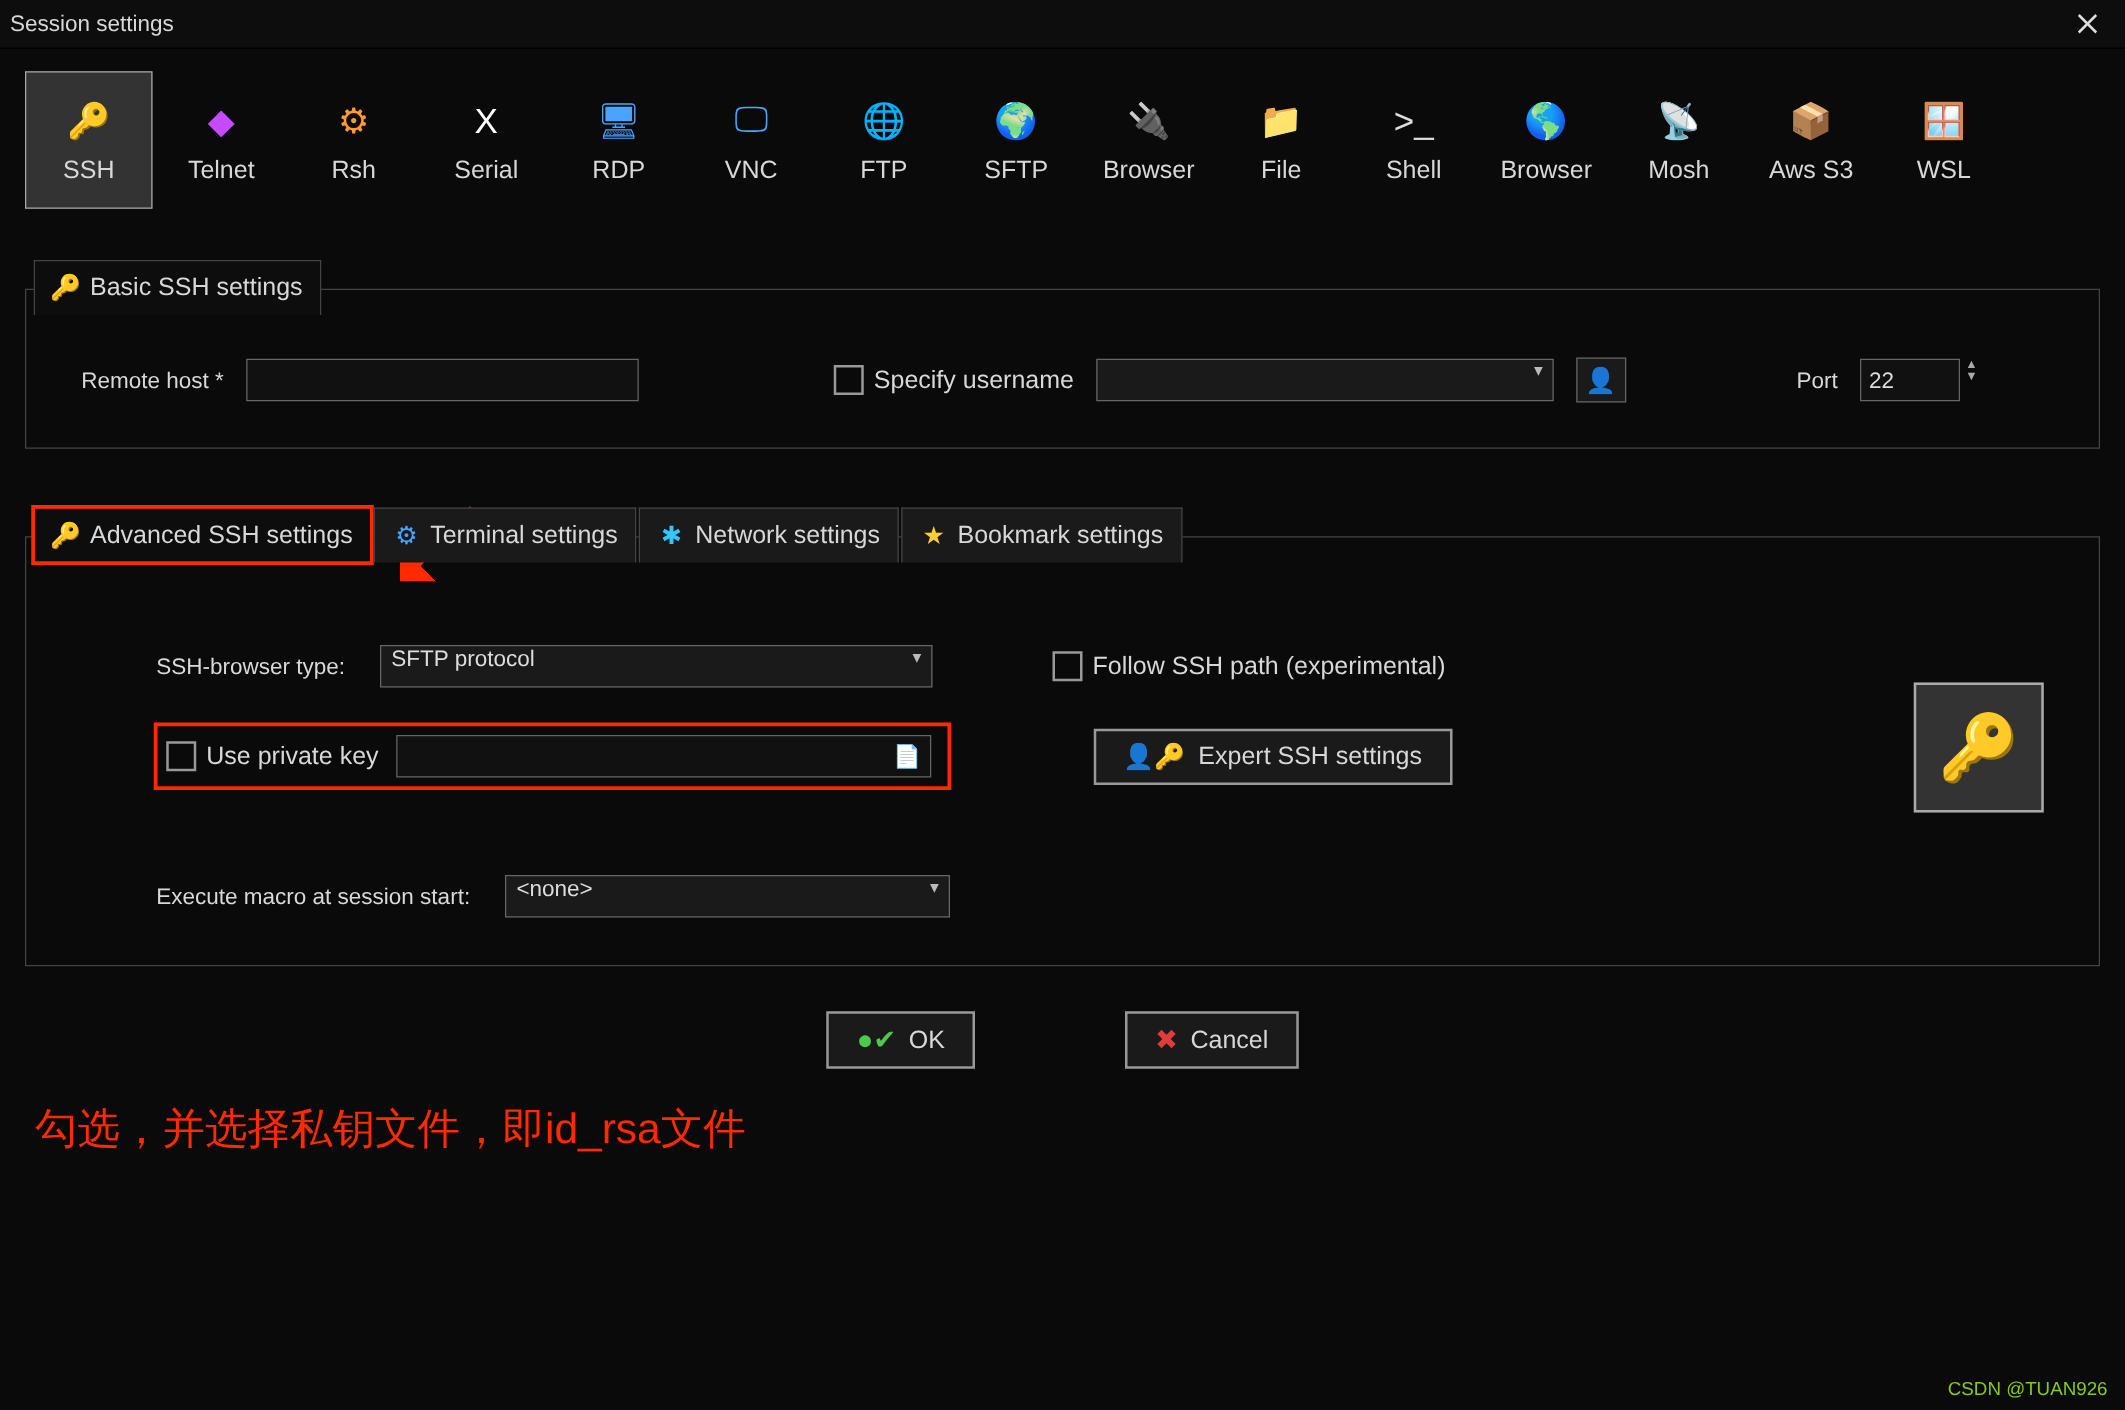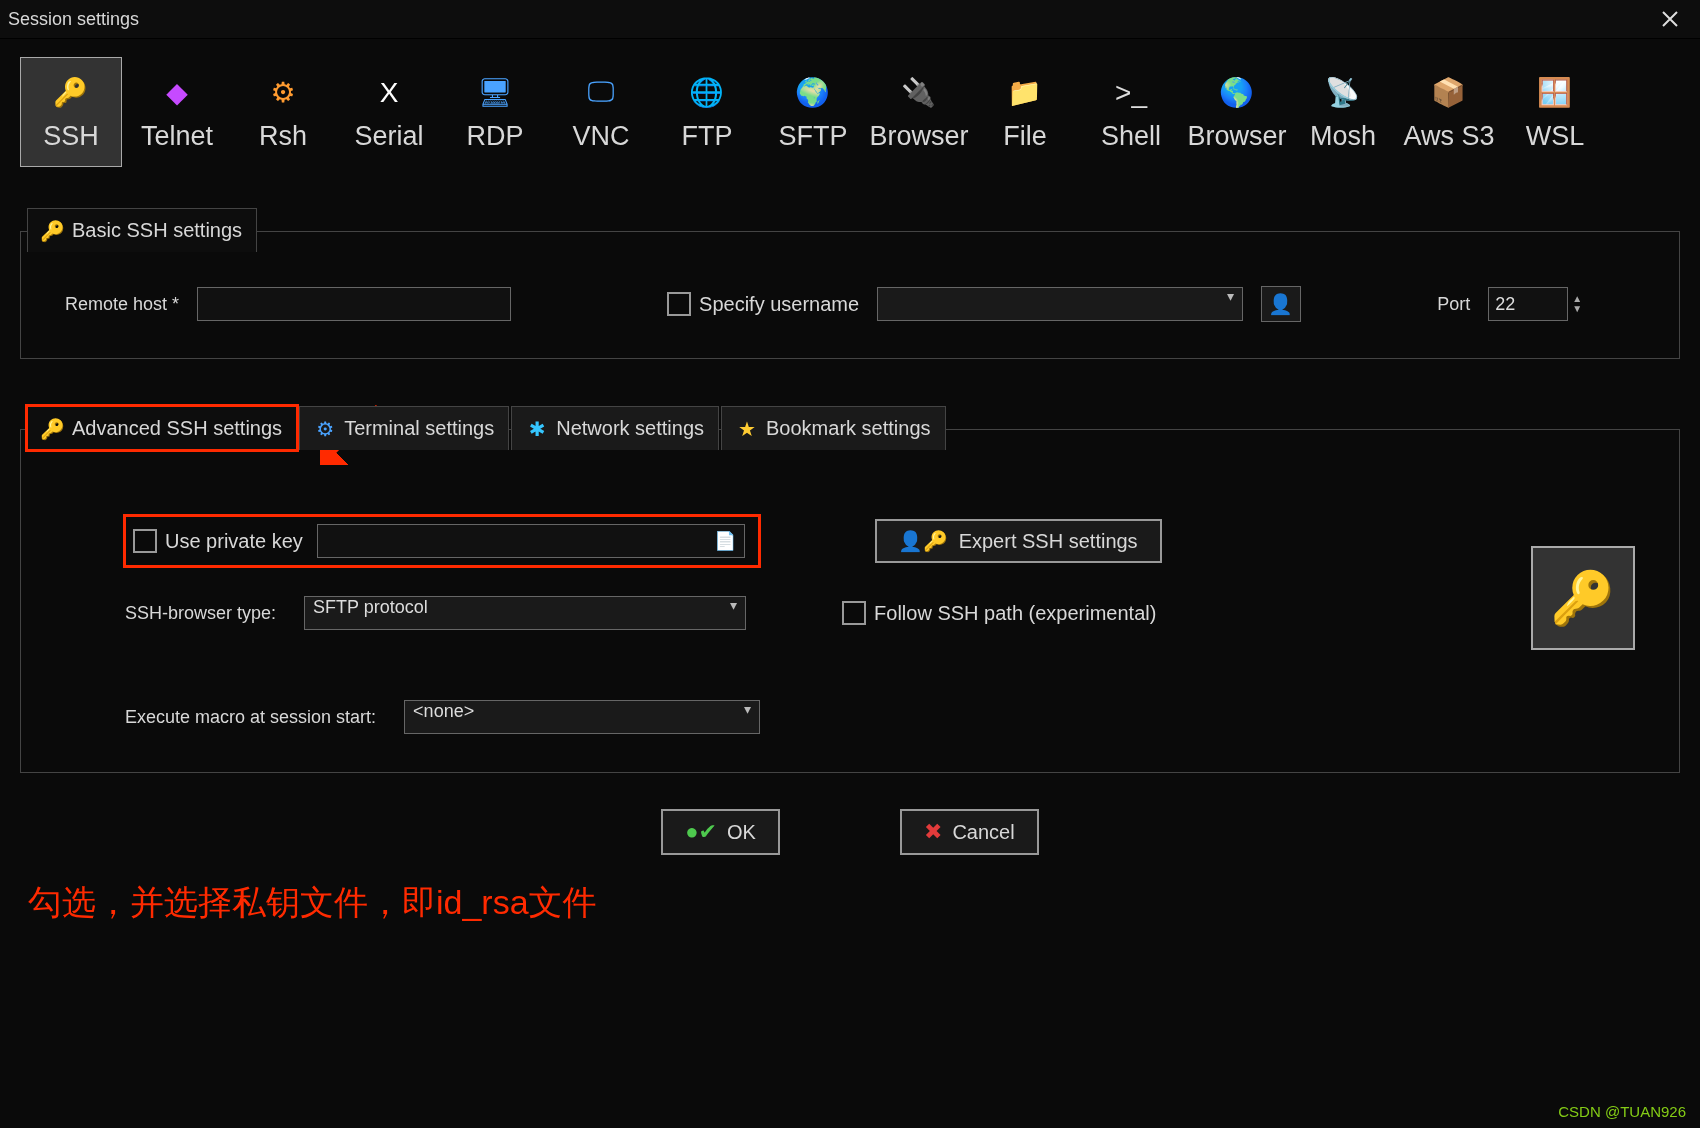--- a/index.html
+++ b/index.html
@@ -3,35 +3,35 @@
 <meta charset="utf-8">
 <style>
 body{margin:0;background:#0a0a0a;font-family:"Segoe UI",Arial,sans-serif;font-size:18px;color:#d8d8d8;user-select:none;width:1700px;height:1128px;overflow:hidden;position:relative}
 .titlebar{display:flex;align-items:center;height:38px;padding:0 8px;background:#0d0d0d;border-bottom:1px solid #000}
 .titlebar .close{margin-left:auto;width:44px;height:30px;display:flex;align-items:center;justify-content:center;font-size:22px}
 .content{padding:18px 20px}
 .proto-row{display:flex;gap:4px}
 .proto{width:100px;height:108px;display:flex;flex-direction:column;align-items:center;justify-content:center;gap:8px;border:1px solid transparent}
 .proto.selected{background:#333;border:1px solid #a9a9a9}
 .proto .ic{width:40px;height:40px;display:flex;align-items:center;justify-content:center;font-size:28px}
-.proto .lbl{font-size:27px}
+.proto .lbl{font-size:20px}
 .group{border:1px solid #444;margin-top:40px;position:relative;padding:46px 24px 28px 24px}
 .group .tabset{position:absolute;top:-24px;left:6px;display:flex}
 .tab{display:flex;align-items:center;gap:8px;padding:10px 14px;background:#1a1a1a;border:1px solid #444;border-bottom:none;margin-right:2px;font-size:20px}
 .tab.active{background:#0d0d0d}
 .tab .tic{width:22px;height:22px;display:inline-flex;align-items:center;justify-content:center}
 .basic-row{display:flex;align-items:center;gap:18px;padding:8px 20px}
 .inp{background:#111;border:1px solid #666;height:32px;color:#ddd;padding:0 6px;font-size:18px}
 .sel{background:#1a1a1a;border:1px solid #666;height:32px;color:#ddd;padding:0 26px 0 8px;font-size:18px;position:relative}
 .sel::after{content:"▾";position:absolute;right:8px;color:#bbb;font-size:14px}
 .chk{width:20px;height:20px;border:2px solid #999;display:inline-flex;align-items:center;justify-content:center;color:#4fb3ff;font-size:16px;margin-right:8px;vertical-align:middle}
 .chk.on::after{content:"✔"}
 label{display:inline-flex;align-items:center;font-size:20px}
 .iconbtn{width:38px;height:34px;border:1px solid #666;background:#1a1a1a;display:inline-flex;align-items:center;justify-content:center;font-size:20px}
-.spin{display:flex;align-items:center}
+.spin{display:flex;align-items:flex-start}
 .spin input{width:66px}
 .spin .arrows{display:flex;flex-direction:column;margin-left:4px;color:#aaa;font-size:10px;line-height:10px}
 .adv-body{padding:40px 80px 10px 80px;display:flex;flex-direction:column;gap:30px;position:relative}
 .row{display:flex;align-items:center;gap:28px}
 .btn{display:inline-flex;align-items:center;gap:10px;padding:8px 22px;border:2px solid #999;background:#1a1a1a;font-size:20px}
 .keybox{position:absolute;right:20px;top:70px;width:100px;height:100px;border:2px solid #aaa;background:#333;display:flex;align-items:center;justify-content:center;font-size:52px}
 .dlgbtns{display:flex;justify-content:center;gap:120px;margin-top:36px}
 .note{position:absolute;left:28px;top:880px;color:#ff2a00;font-size:34px;font-family:"Microsoft YaHei",sans-serif}
 .redbox{outline:3px solid #ff2a00;outline-offset:-1px}
 .arrow{position:absolute;left:320px;top:405px;width:60px;height:60px}
@@ -176,47 +176,47 @@
     </div>
 
     <div class="adv-body">
       <div class="keybox">
           <span class="key-yellow">🔑</span>
         </div>
 
 
 
       <div class="row">
+        <span>SSH-browser type:</span>
+        <div class="sel" style="width:406px"><span>SFTP protocol</span></div>
+        <div style="width:40px"></div>
+        <label>
+            <span class="chk"></span>
+            <span>Follow SSH path (experimental)</span>
+          </label>
+      </div>
+
+      <div class="row">
         <div class="redbox" style="display:flex;align-items:center;gap:14px;padding:8px 14px 8px 8px">
           <label>
               <span class="chk"></span>
               <span>Use private key</span>
             </label>
           <div style="position:relative">
             <input class="inp" style="width: 390px; padding-right: 30px;" value="">
             <span style="position:absolute;right:8px;top:6px;color:#4aa3ff">📄</span>
           </div>
         </div>
         <div style="width:60px"></div>
         <div class="btn">
           <span>👤🔑</span>
           <span>Expert SSH settings</span>
         </div>
       </div>
 
-      <div class="row">
-        <span>SSH-browser type:</span>
-        <div class="sel" style="width:406px"><span>SFTP protocol</span></div>
-        <div style="width:40px"></div>
-        <label>
-            <span class="chk"></span>
-            <span>Follow SSH path (experimental)</span>
-          </label>
-      </div>
-
       <div class="row" style="justify-content:flex-start;margin-top:40px">
         <span>Execute macro at session start:</span>
         <div class="sel" style="width:320px"><span>&lt;none&gt;</span></div>
       </div>
     </div>
   </div>
 
   <div class="dlgbtns">
     <div class="btn">
       <span style="color:#4ec94e;font-size:22px">●✔</span>

